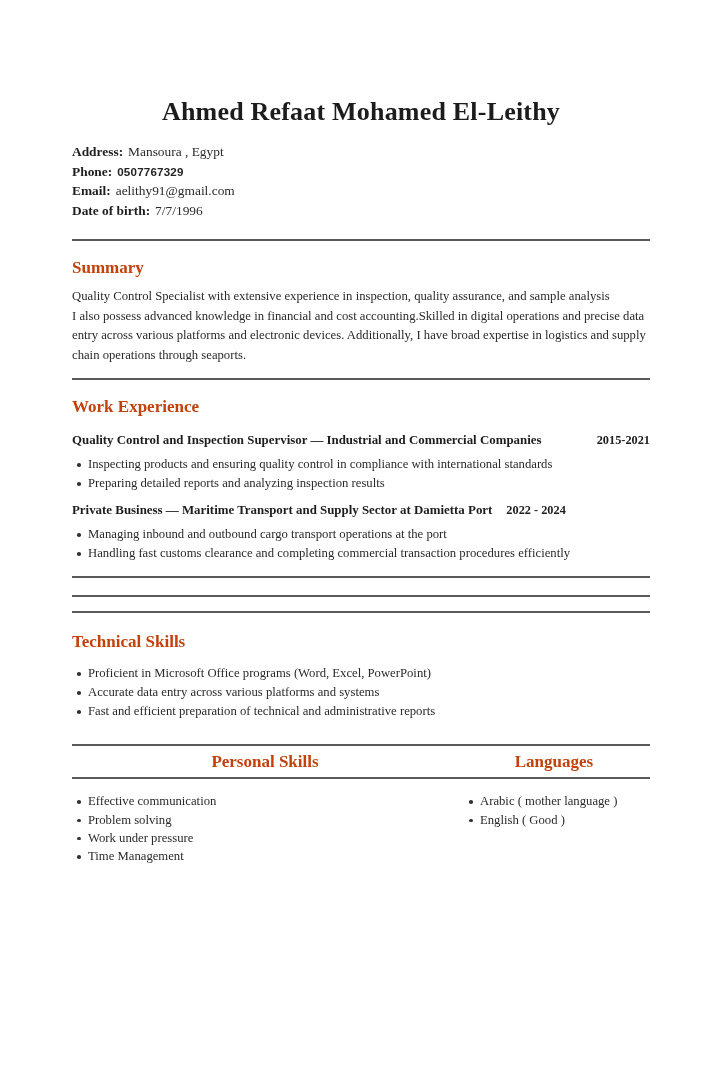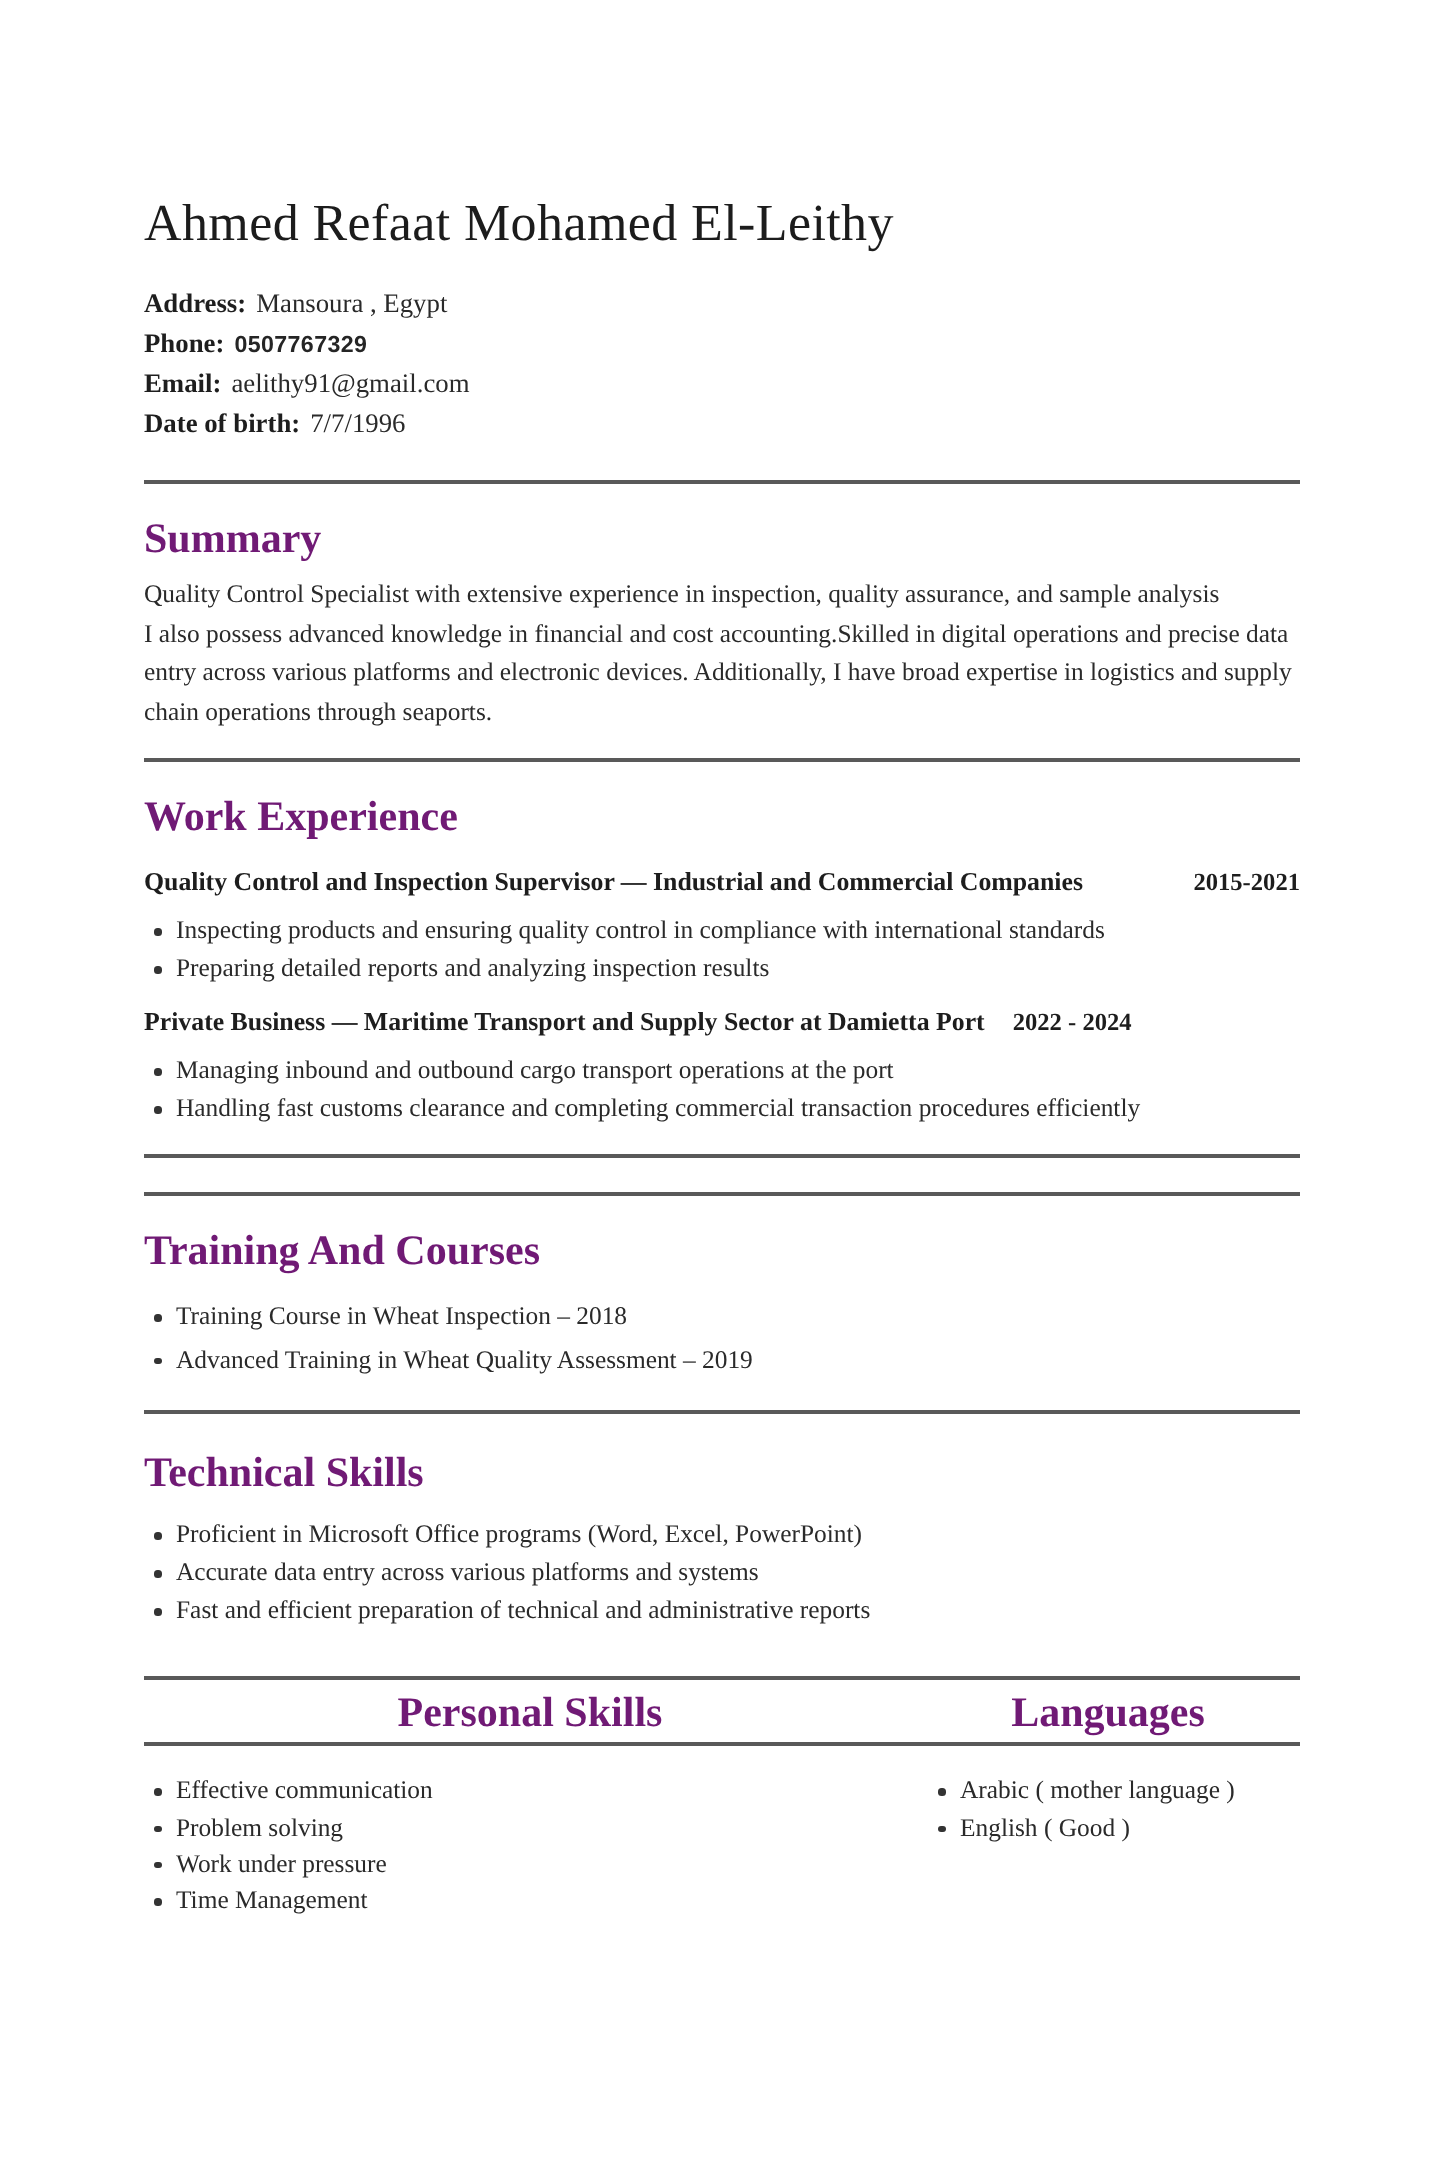--- a/index.html
+++ b/index.html
@@ -14,22 +14,22 @@
   .page {
     width: 720px;
     height: 1081px;
     padding: 98px 70px 20px 72px;
   }
 
   
   .name-title {
     font-size: 26px;
     line-height: 28px;
-    font-weight: normal;
-    text-align: left;
+    font-weight: bold;
+    text-align: center;
     color: #1c1c1c;
     letter-spacing: 0.2px;
     margin-bottom: 16px;
   }
   .contact-row {
     font-size: 13.4px;
     line-height: 19.6px;
     color: #2a2a2a;
   }
   .contact-label { font-weight: bold; color: #1e1e1e; margin-right: 5px; }
@@ -49,24 +49,24 @@
   }
   .divider.d1 { margin-top: 19px; }
   .divider.d2 { margin-top: 13px; }
   .divider.d3 { margin-top: 13px; }
   .divider.d4 { margin-top: 17px; }
   .divider.d5 { margin-top: 14px; }
   .divider.d6 { margin-top: 23px; }
   .divider.d7 { margin-top: 6px; }
 
   .section-heading {
-    font-size: 21px;
+    font-size: 17px;
     line-height: 18px;
     font-weight: bold;
-    color: #701a75;
+    color: #c2410c;
     margin-top: 18px;
     font-family: Liberation Serif, serif;
   }
   .section-heading.h-we { margin-top: 18px; }
   .section-heading.h-tech { margin-top: 20px; }
 
   .body-text {
     font-size: 12.7px;
     line-height: 19.5px;
     color: #2a2a2a;
@@ -209,27 +209,20 @@
       <li>Managing inbound and outbound cargo transport operations at the port</li>
       <li>Handling fast customs clearance and completing commercial transaction procedures efficiently</li>
     </ul>
   </section>
 
   <div class="divider d3"></div>
 
 
   <div class="divider d4"></div>
 
-  <section>
-    <h2 class="section-heading">Training And Courses</h2>
-    <ul class="bullets training">
-      <li>Training Course in Wheat Inspection – 2018</li>
-      <li>Advanced Training in Wheat Quality Assessment – 2019</li>
-    </ul>
-  </section>
 
   <div class="divider d5"></div>
 
   <section>
     <h2 class="section-heading h-tech">Technical Skills</h2>
     <ul class="bullets tech">
       <li>Proficient in Microsoft Office programs (Word, Excel, PowerPoint)</li>
       <li>Accurate data entry across various platforms and systems</li>
       <li>Fast and efficient preparation of technical and administrative reports</li>
     </ul>

